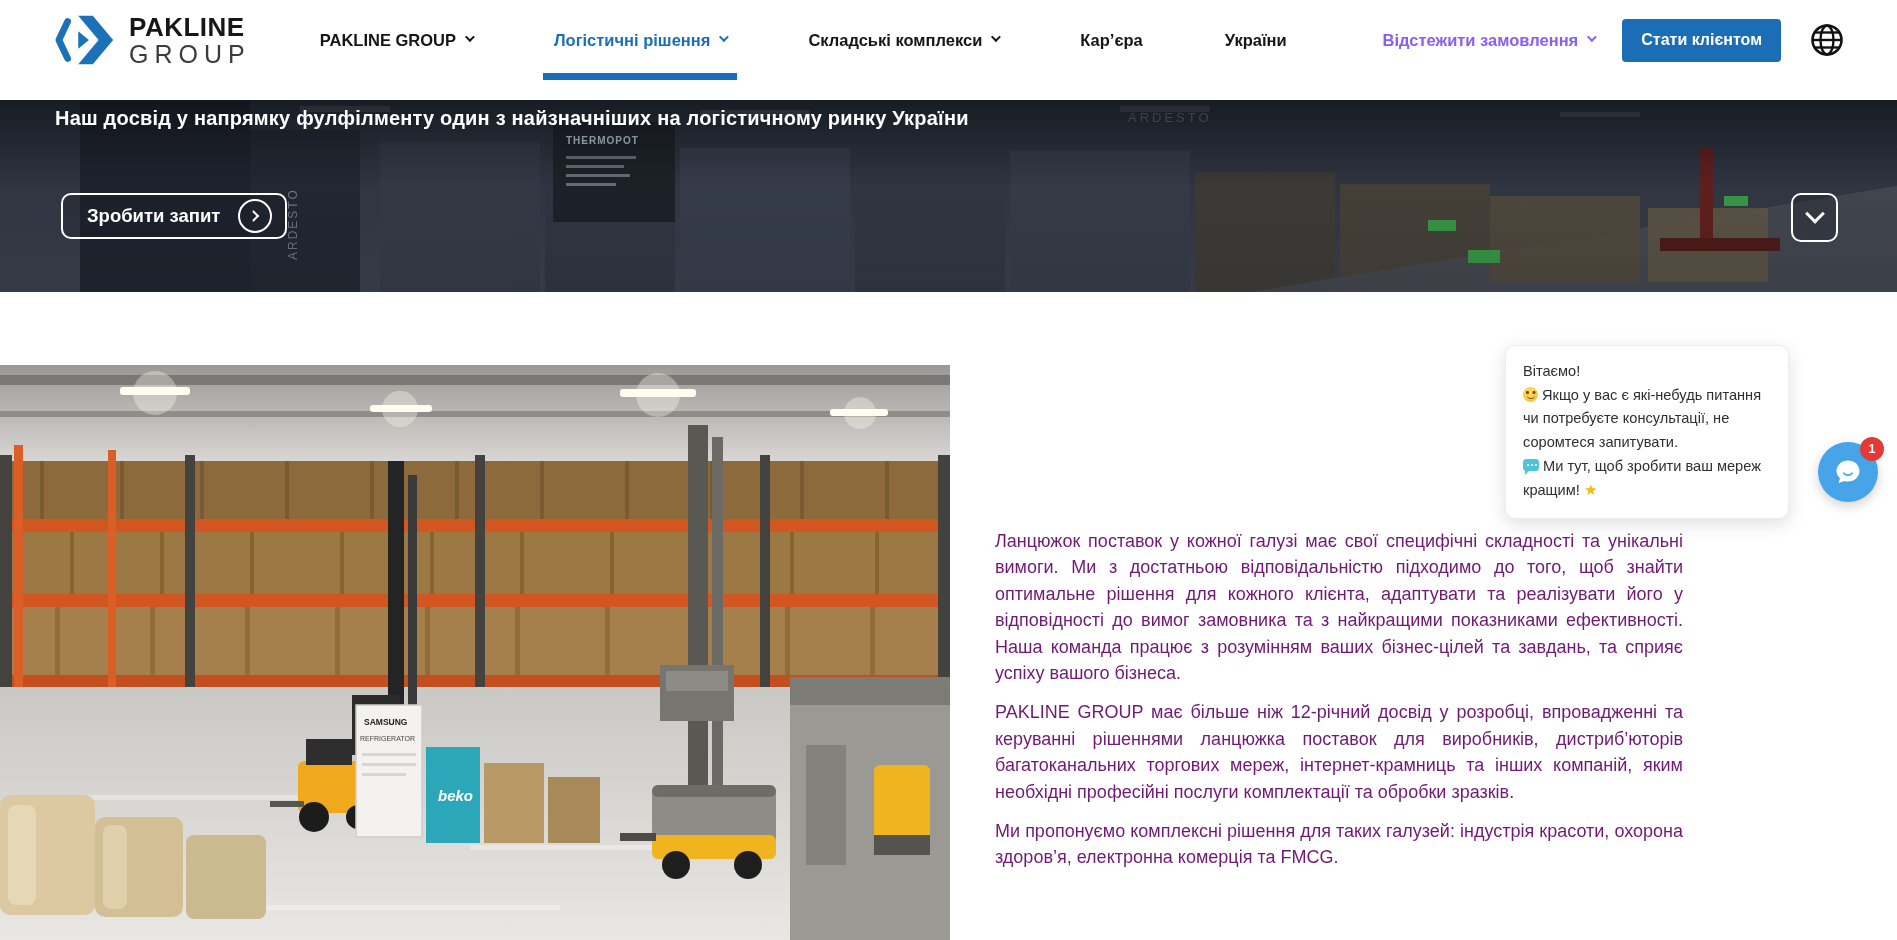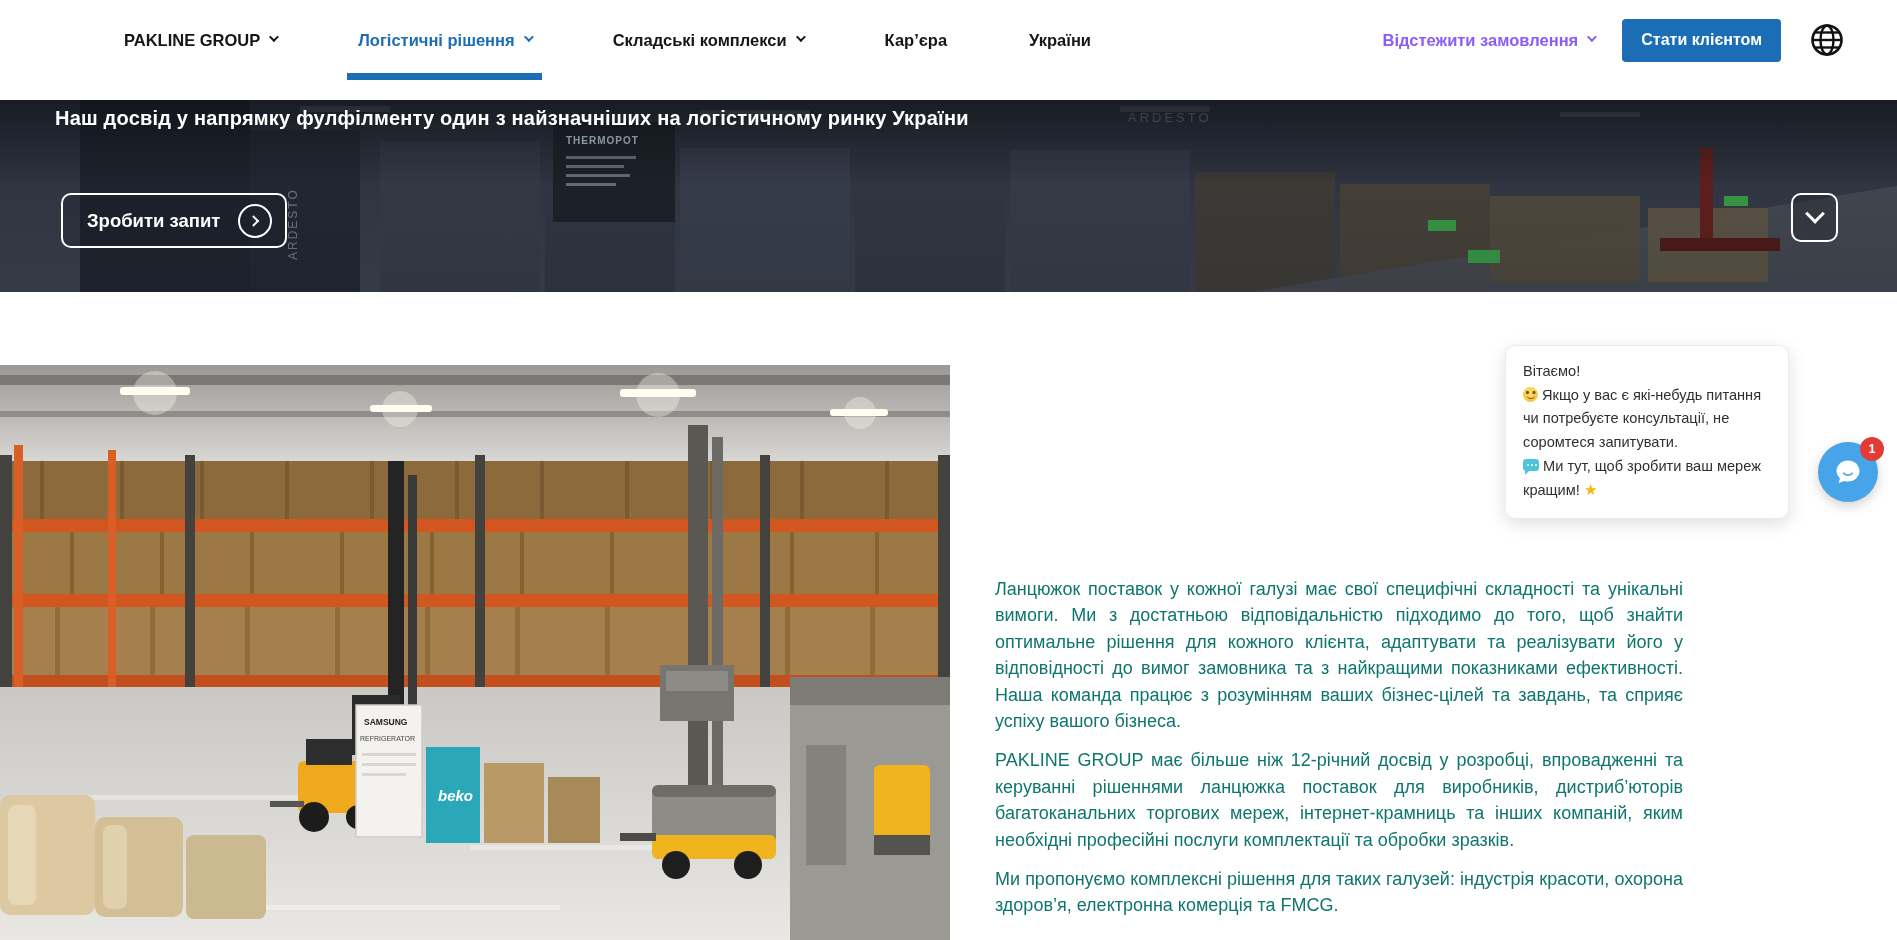--- a/index.html
+++ b/index.html
@@ -32,37 +32,37 @@
 
   
   .hero { position:absolute; top:80px; left:0; width:1897px; height:192px; overflow:hidden;
     background:linear-gradient(#2a303c,#3a414e);margin-top:20px; }
   .hero-svg { position:absolute; top:0; left:0; }
   .hero-shade { position:absolute; inset:0;
     background:linear-gradient(rgba(8,10,15,.55), rgba(8,10,15,.15) 45%, rgba(8,10,15,.25)); }
   .hero-headline { position:absolute; top:7px; left:55px; color:#fff; font-size:20px;
     font-weight:bold; letter-spacing:.2px; white-space:nowrap; z-index:5; }
   .request-btn { position:absolute; top:93px; left:61px; z-index:5;
-    display:inline-flex; align-items:center; gap:18px; height:55px; padding:0 13px 0 24px;
+    display:inline-flex; align-items:center; gap:18px; height:46px; padding:0 13px 0 24px;
     border:2px solid #fff; border-radius:10px; background:rgba(25,29,38,.25);
     color:#fff; font-size:18.5px; font-weight:bold; cursor:pointer; font-family:inherit; }
   .req-circle { width:34px; height:34px; border:2px solid #fff; border-radius:50%;
     display:flex; align-items:center; justify-content:center; }
   .chev-right { display:inline-block; width:8px; height:8px; border-top:2.5px solid #fff;
     border-right:2.5px solid #fff; transform:rotate(45deg) translate(-1px,1px); }
   .scroll-btn { position:absolute; top:93px; left:1791px; width:47px; height:49px; z-index:5;
     border:2.5px solid #fff; border-radius:10px; background:rgba(25,29,38,.3);
     display:flex; align-items:center; justify-content:center; cursor:pointer; }
   .chev-down-big { display:inline-block; width:14px; height:14px; border-right:3.5px solid #fff;
     border-bottom:3.5px solid #fff; transform:rotate(45deg) translate(-3px,-3px); }
 
   
   .warehouse-fig { position:absolute; left:0; top:365px; width:1078px; height:575px; }
-  .content-col { position:absolute; left:995px; top:576px; width:688px;
-    font-size:18px; line-height:26.4px; color:#0f766e; text-align:justify; }
+  .content-col { position:absolute; left:995px; top:528px; width:688px;
+    font-size:18px; line-height:26.4px; color:#701a75; text-align:justify; }
   .content-col p { margin-bottom:13px; }
 
   
   .chat-card { position:absolute; left:1505px; top:345px; width:284px; background:#fff;
     border:1px solid #ececec; border-radius:10px; padding:14px 17px 15px 17px;
     box-shadow:0 5px 18px rgba(0,0,0,.13); font-size:14.6px; line-height:1.62; color:#2f2f33; z-index:20; }
   .chat-fab { position:absolute; left:1818px; top:442px; width:60px; height:60px;
     background:#47a4e8; border-radius:50%; display:flex; align-items:center; justify-content:center;
     cursor:pointer; z-index:21; box-shadow:0 4px 12px rgba(0,0,0,.18); }
   .chat-badge { position:absolute; top:-5px; right:-6px; width:24px; height:24px;
@@ -81,20 +81,31 @@
   .emo-chat::after { content:""; position:absolute; top:5px; left:3.5px; width:2.2px; height:2.2px;
     background:#fff; border-radius:50%; box-shadow:4px 0 0 #fff, 8px 0 0 #fff; }
   .emo-star { color:#f7b90f; font-size:15px; vertical-align:0; }
 </style>
 </head>
 <body>
 
 <div class="page">
 
   <header class="header">
+    <div class="logo">
+      <svg width="62" height="56" viewBox="0 0 64 56">
+        <path d="M13 9 L4 28 L13 47" fill="none" stroke="#1b72b8" stroke-width="7" stroke-linecap="round" stroke-linejoin="round"></path>
+        <path d="M24 3 H39 L60 28 L39 53 H24 L45 28 Z" fill="#1b72b8"></path>
+        <path d="M24 19 L35 28 L24 37 Z" fill="#1b72b8"></path>
+      </svg>
+      <div class="logo-text">
+        <div class="logo-line1">PAKLINE</div>
+        <div class="logo-line2">GROUP</div>
+      </div>
+    </div>
 
     <nav class="nav">
       <a class="nav-item">
         <span>PAKLINE GROUP</span>
         <span class="chev"></span>
       </a>
       <a class="nav-item active">
         <span>Логістичні рішення</span>
         <span class="chev"></span>
       </a>

